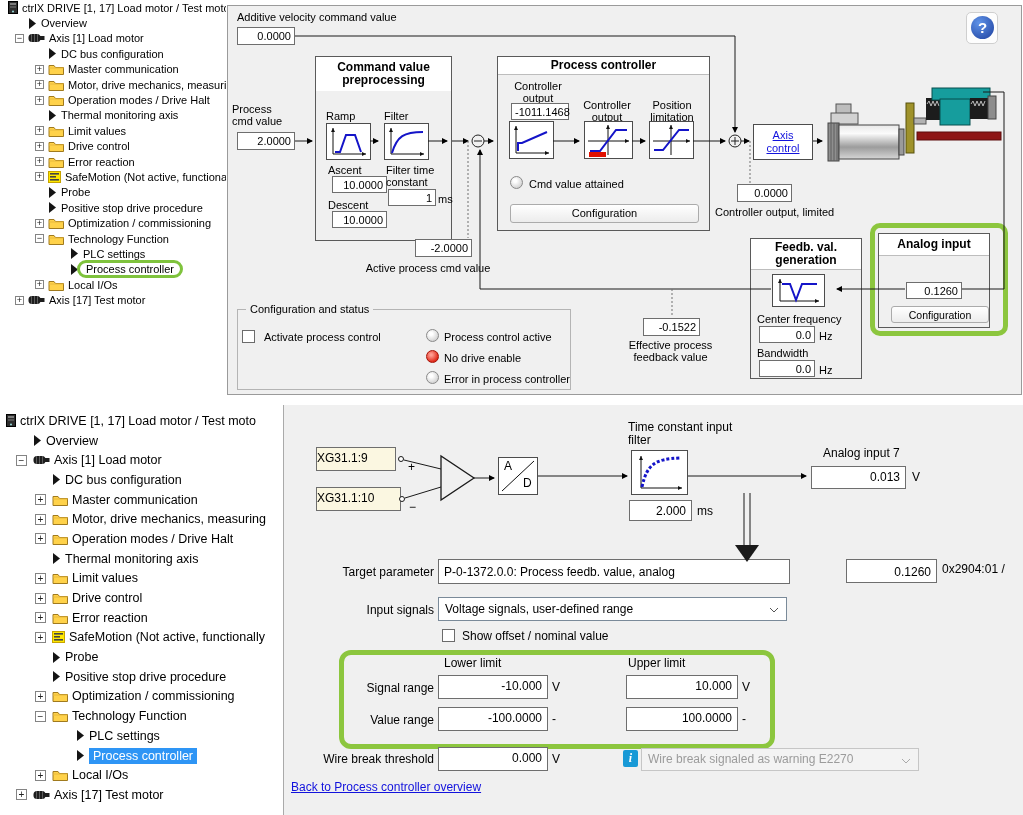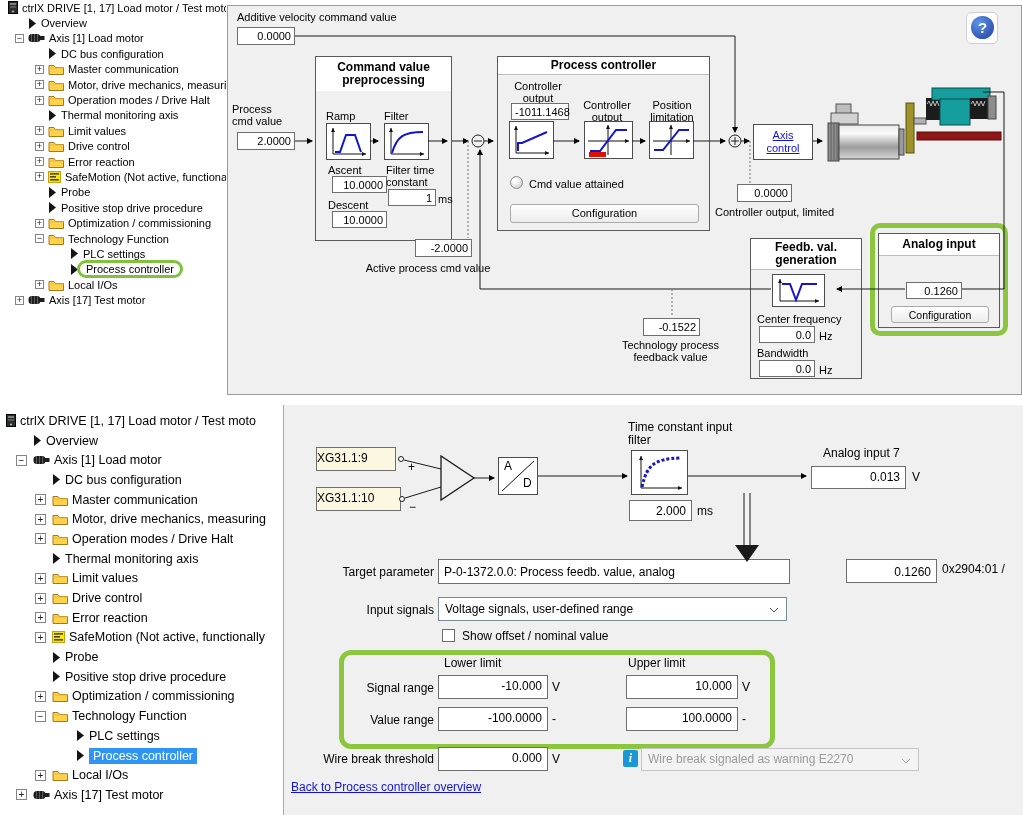--- a/index.html
+++ b/index.html
@@ -352,46 +352,57 @@
     <path d="M101,22 l2,-3 l2,5 l2,-5 l2,5 l2,-5 l2,5" stroke="#bbb" fill="none"></path>
     <rect x="106" y="6" width="58" height="12" fill="#169d9d" stroke="#064f4f"></rect>
     <rect x="114" y="17" width="30" height="26" fill="#169d9d" stroke="#064f4f"></rect>
     <rect x="144" y="16" width="18" height="21" fill="#1c1c1c"></rect>
     <path d="M145,22 l2,-3 l2,5 l2,-5 l2,5 l2,-5 l2,5 l2,-5" stroke="#bbb" fill="none"></path>
     <rect x="162" y="14" width="8" height="23" fill="#8d8d8d" stroke="#444"></rect>
     <rect x="91" y="50" width="84" height="8" fill="#8e1616" stroke="#5d0c0c"></rect>
   </svg>
 
   <div class="fld" style="left:415px;top:312px;width:57px;height:18px">-0.1522</div>
-  <div class="lblw ctr" style="left:385px;top:333px;width:115px">Technology process feedback value</div>
+  <div class="lblw ctr" style="left:385px;top:333px;width:115px">Effective process feedback value</div>
 
   <div class="dbox" style="left:522px;top:232px;width:112px;height:141px">
     <div class="dhead" style="padding:2px 22px">Feedb. val. generation</div>
     <div class="blk" style="left:21px;top:35px;width:53px;height:33px">
       <svg width="51" height="31">
           <path d="M7,4 V26 H46" stroke="#111" fill="none"></path>
           <path d="M7,4 l-2,4 l4,0 z M46,26 l-4,-2 l0,4 z" fill="#111"></path>
           <path d="M9,9 H17 L23,25 L29,9 H44" stroke="#1414c8" stroke-width="2" fill="none"></path>
         </svg>
     </div>
     <div class="lbl" style="left:6px;top:74px">Center frequency</div>
     <div class="fld" style="left:8px;top:87px;width:56px;height:17px">0.0</div>
     <div class="lbl" style="left:68px;top:91px">Hz</div>
     <div class="lbl" style="left:6px;top:108px">Bandwidth</div>
     <div class="fld" style="left:8px;top:121px;width:56px;height:17px">0.0</div>
     <div class="lbl" style="left:68px;top:125px">Hz</div>
   </div>
 
   <div class="abs" style="left:642px;top:217px;width:138px;height:113px;border:5px solid #8cc63e;border-radius:10px;box-sizing:border-box"></div>
-  <div class="dbox" style="left:650px;top:227px;width:122px;height:95px">
+  <div class="dbox" style="left:650px;top:227px;width:112px;height:95px">
     <div class="dhead" style="padding:4px 0">Analog input</div>
     <div class="fld" style="left:27px;top:48px;width:56px;height:17px">0.1260</div>
     <div class="btn" style="left:12px;top:72px;width:98px;height:17px;font-size:10.5px">Configuration</div>
   </div>
 
+  <div class="group" style="left:9px;top:303px;width:334px;height:81px">
+    <div class="ghead" style="left:8px;top:-7px">Configuration and status</div>
+    <span class="cb" style="left:4px;top:20px"></span>
+    <div class="lbl" style="left:26px;top:21px">Activate process control</div>
+    <span class="led" style="left:188px;top:19px"></span>
+    <div class="lbl" style="left:206px;top:21px">Process control active</div>
+    <span class="led on" style="left:188px;top:40px"></span>
+    <div class="lbl" style="left:206px;top:42px">No drive enable</div>
+    <span class="led" style="left:188px;top:61px"></span>
+    <div class="lbl" style="left:206px;top:63px">Error in process controller</div>
+  </div>
 
   <div class="helpbtn" style="left:738px;top:6px">
     <div class="q">?</div>
   </div>
 
   <svg class="ovl" width="795" height="390">
     <defs>
         <marker id="ar" markerWidth="7" markerHeight="7" refX="5" refY="3" orient="auto">
           <path d="M0,0L6,3L0,6Z" fill="#000"></path>
         </marker>

